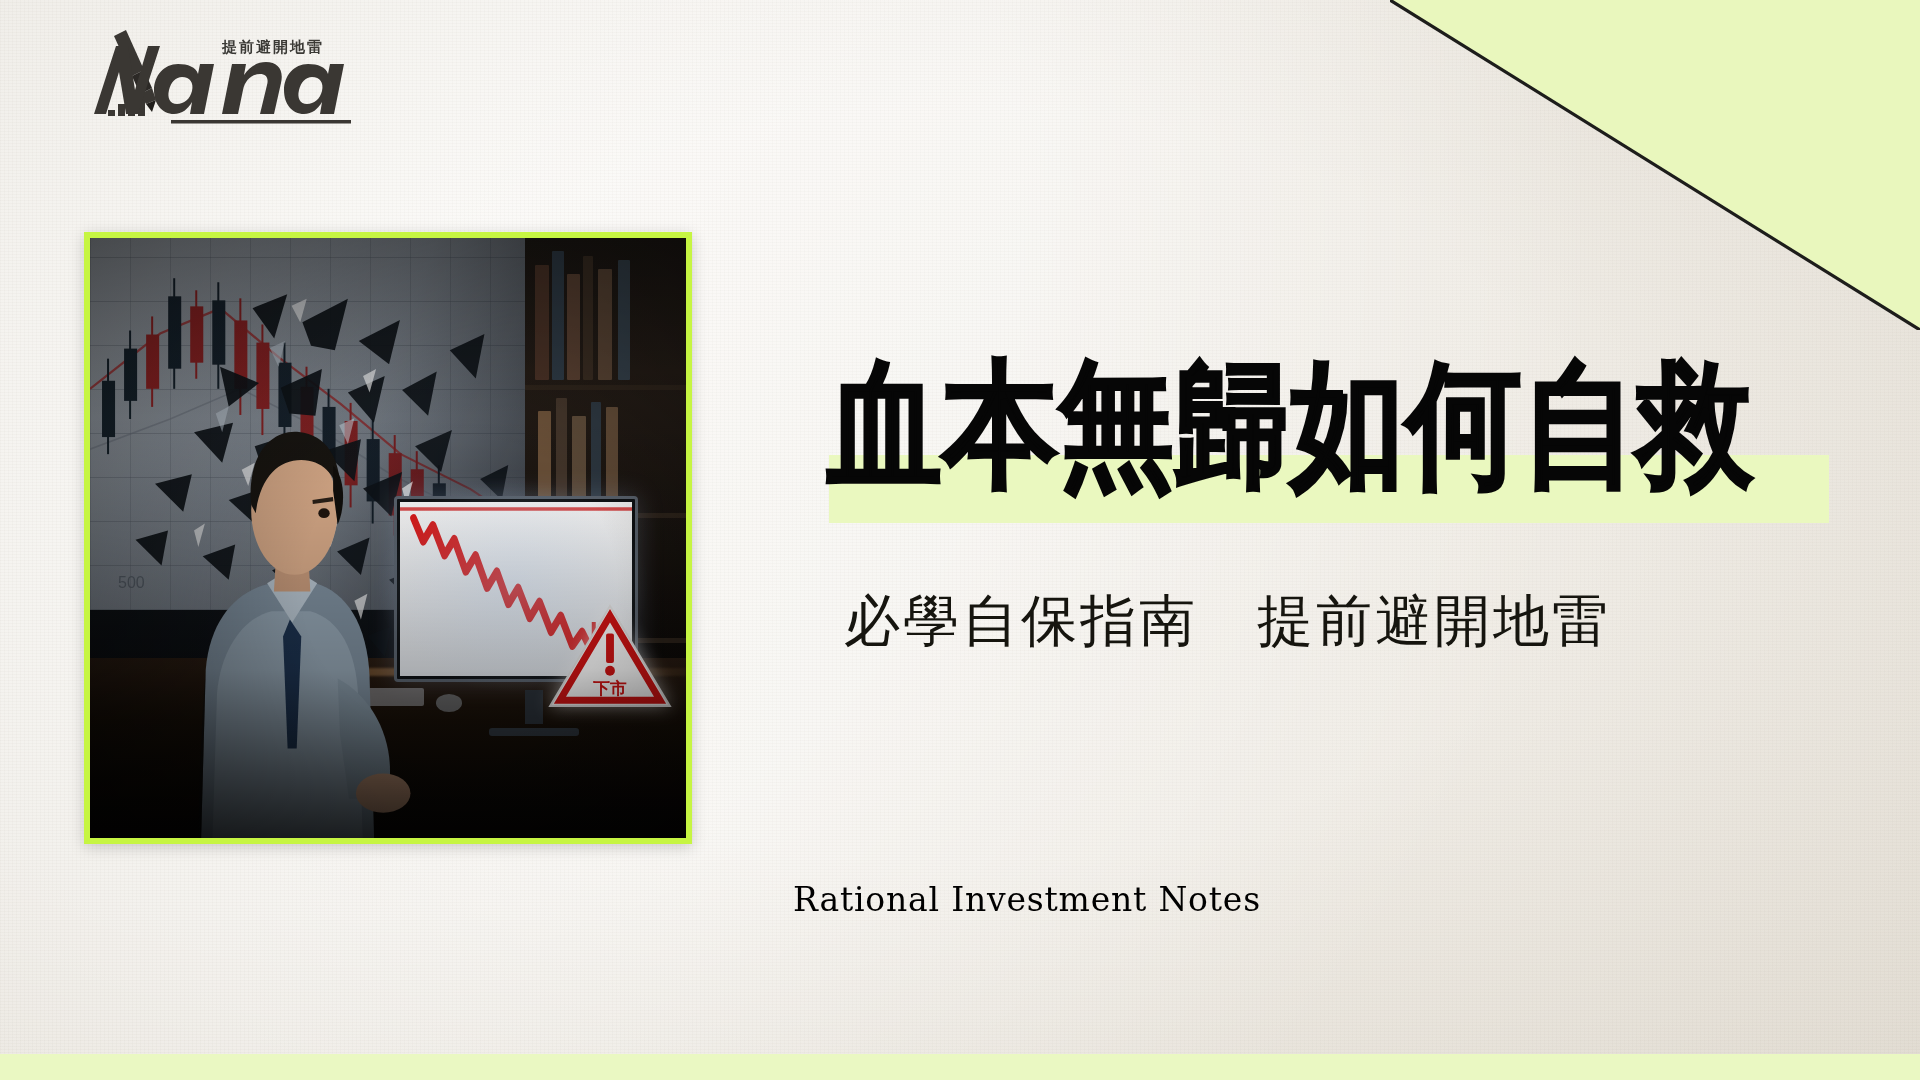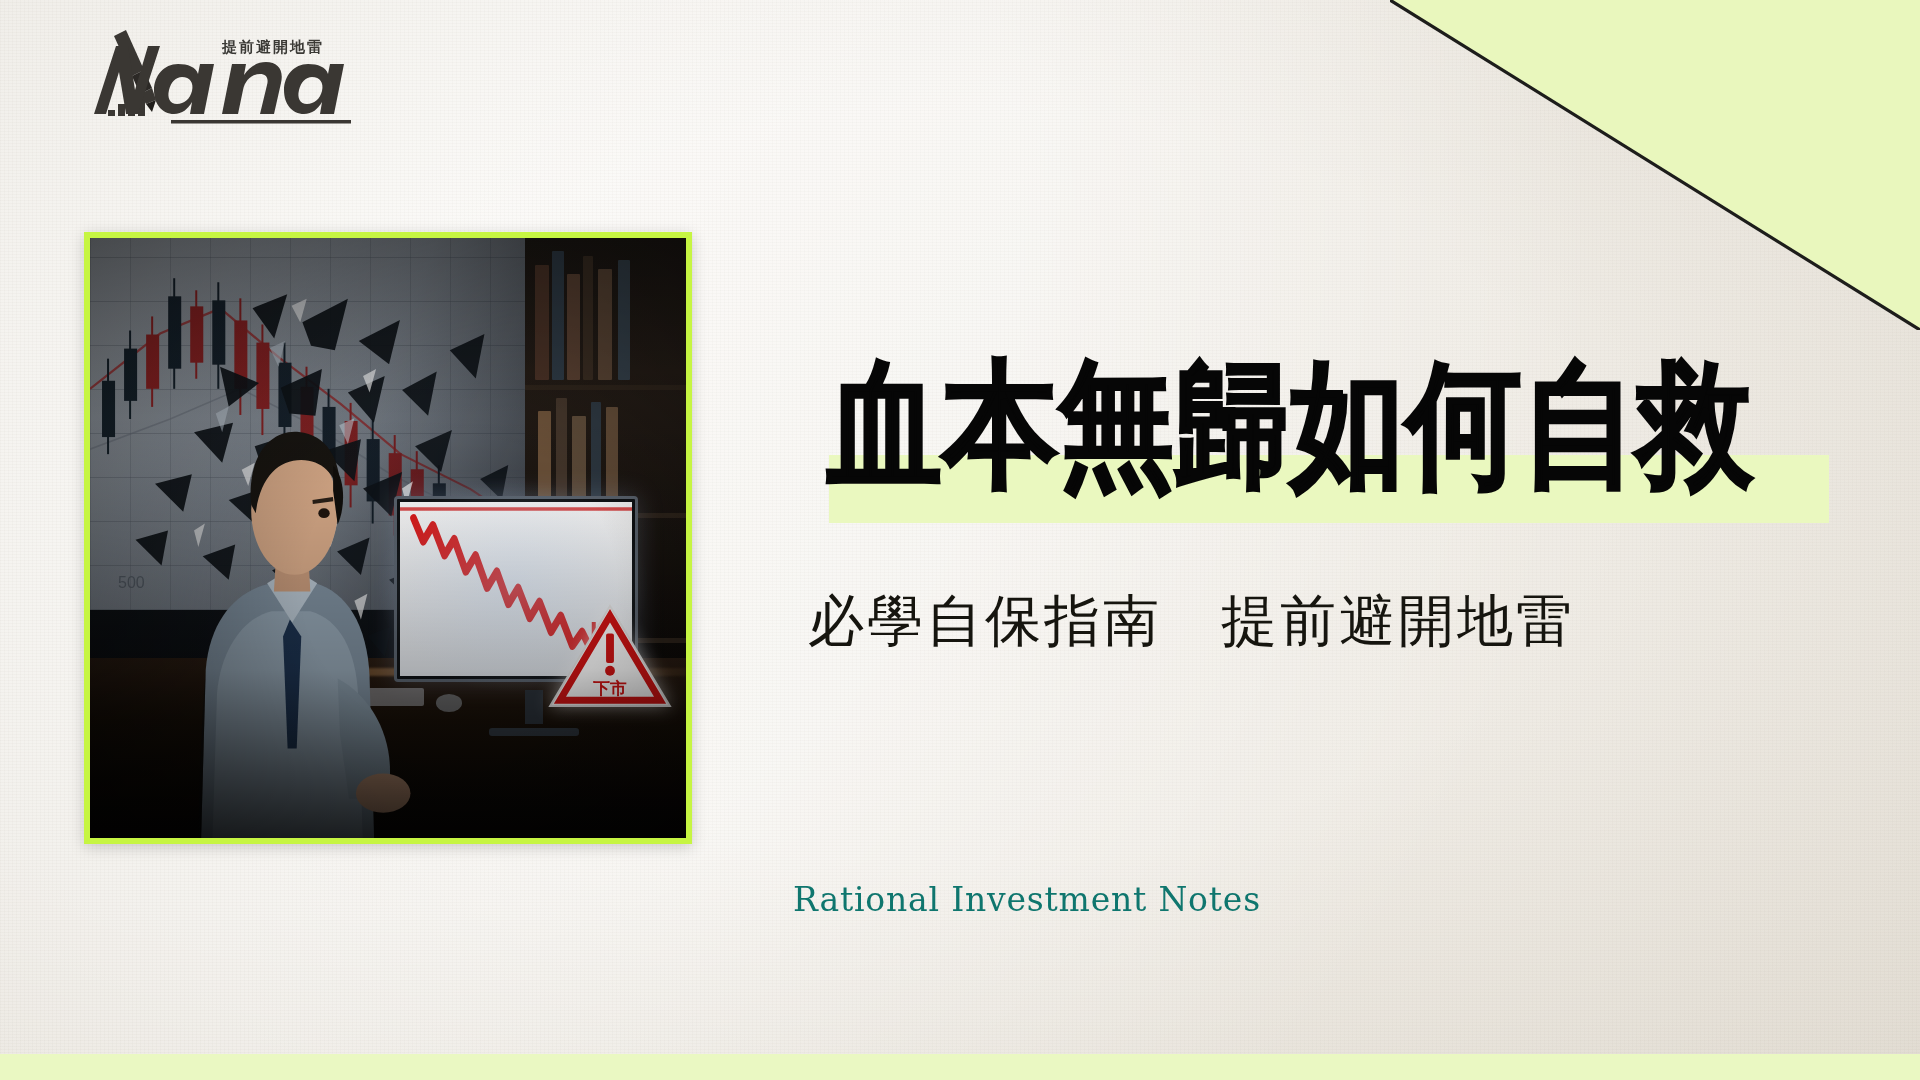--- a/index.html
+++ b/index.html
@@ -155,37 +155,37 @@
     line-height:1.0;
     letter-spacing:1px;
     color:#060606;
     white-space:nowrap;
     transform:scaleY(1.18) scaleX(.99);
     transform-origin:left top;
     -webkit-text-stroke:2.5px #060606;
   }
 
   .subhead{
-    position:absolute;left:808px;top:584px;z-index:6;
+    position:absolute;left:844px;top:584px;z-index:6;
     font-family:"DejaVu Serif","Liberation Serif",serif;
     font-size:56px;font-weight:400;color:#16150f;letter-spacing:3px;
     white-space:nowrap;
   }
 
   
   .footer{
     position:absolute;left:793px;top:880px;z-index:6;
   }
   .footer-tag{
     font-family:"DejaVu Serif","Liberation Serif",serif;
     font-size:33px;color:#5d5c57;letter-spacing:1.5px;margin-bottom:28px;
   }
   .footer-sub{
     font-family:"DejaVu Serif","Liberation Serif",serif;
-    font-size:33px;color:#0f766e;letter-spacing:.8px;
+    font-size:33px;color:#000000;letter-spacing:.8px;
   }
 </style>
 </head>
 <body>
 
 <div id="paper-texture"></div>
 <div id="paper-vignette"></div>
 
 <div class="corner-deco">
   <div class="corner-fill"></div>

